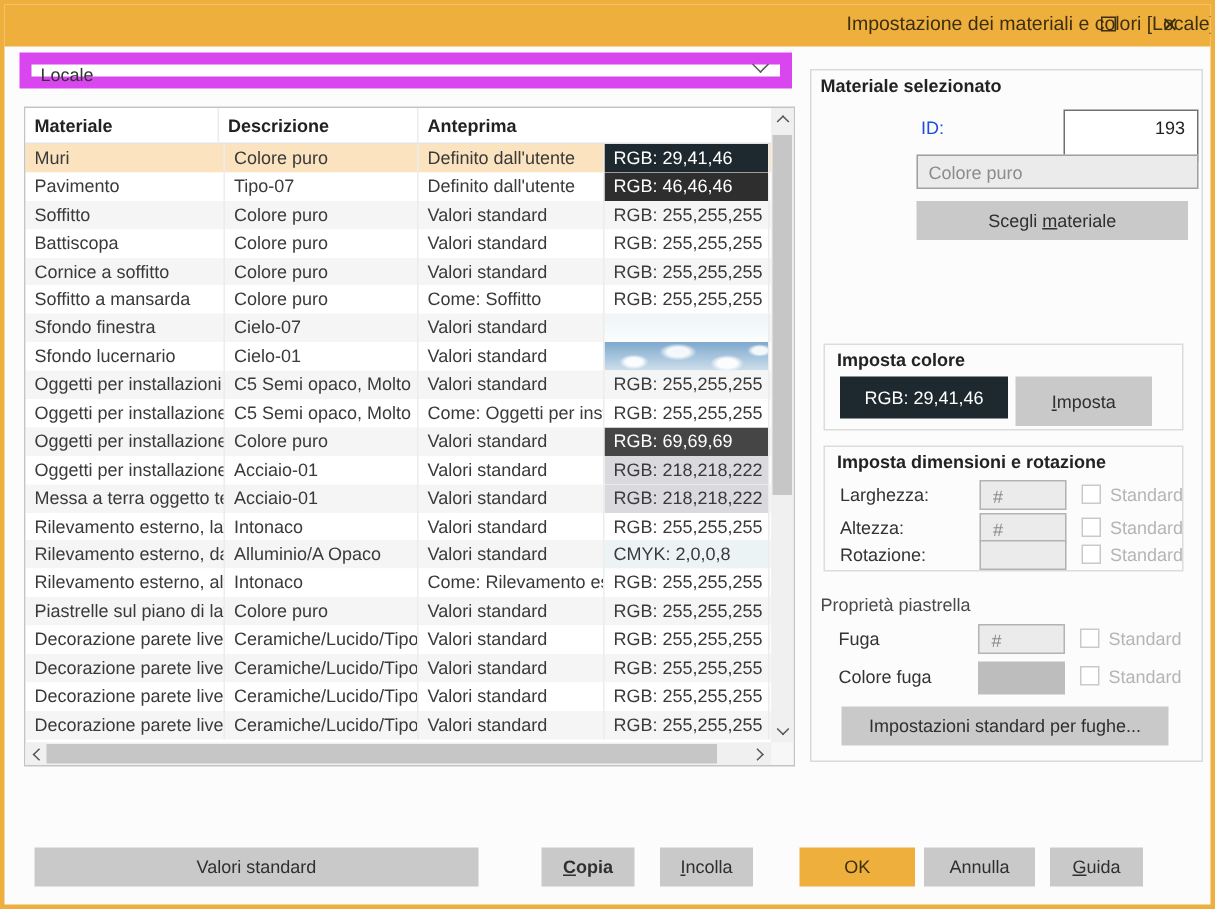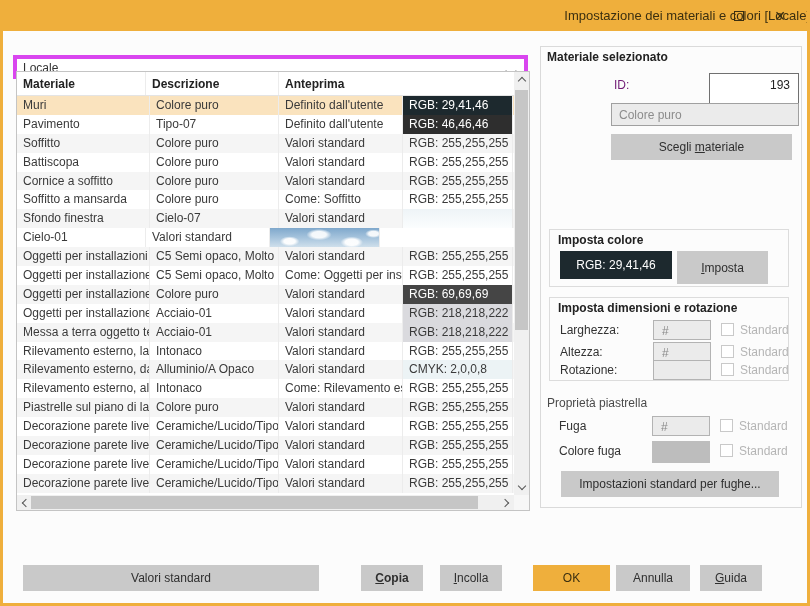--- a/index.html
+++ b/index.html
@@ -12,22 +12,22 @@
   .titlebar { position:absolute; left:-3px; top:-3px; width:810px; height:31px;
               background:#efaf3c; display:flex; align-items:center; justify-content:flex-end; }
   .titlebar .title { font-size:13px; color:#3b2f10; }
   .win-btn { position:absolute; top:8px; width:16px; height:16px; display:flex;
              align-items:center; justify-content:center; color:#3b2f10; cursor:default; }
   .btn-max { right:63px; }
   .btn-max .sq { width:10px; height:10px; border:1px solid #3b2f10; }
   .btn-close { right:22px; font-size:14px; }
 
   
-  .dropdown { position:absolute; left:10px; top:52px; width:515px; height:24px;
-              background:#fff; border:4px solid #d946ef; display:flex; align-items:flex-end; }
+  .dropdown { position:absolute; left:10px; top:32px; width:515px; height:24px;
+              background:#fff; border:8px solid #d946ef; display:flex; align-items:flex-start; }
   .dropdown .val { font-size:12px; color:#333; padding-left:6px; flex:1; }
   .chev { width:8px; height:8px; border-right:1px solid #555; border-bottom:1px solid #555;
           transform:rotate(45deg); margin-right:9px; margin-top:-4px; }
 
   
   .table-box { position:absolute; left:13px; top:68px; width:514px; height:440px;
                border:1px solid #c4c4c4; background:#fff; }
   .thead { position:absolute; left:0; top:0; right:15px; height:24px; background:#fff;
            border-bottom:1px solid #e4e4e4; display:flex; }
   .th { font-size:12px; font-weight:bold; color:#222; padding:5px 0 0 6px;
@@ -61,21 +61,21 @@
   .left { left:0; } .left .sb-chev { transform:rotate(135deg); margin-left:3px; }
   .right { right:0; } .right .sb-chev { transform:rotate(-45deg); margin-right:3px; }
   .vthumb { position:absolute; left:1px; right:1px; top:18px; height:240px; background:#c6c6c6; }
   .hthumb { position:absolute; top:1px; bottom:1px; left:14px; width:447px; background:#c6c6c6; }
   .sb-corner { position:absolute; right:0; bottom:0; width:15px; height:15px; background:#f7f7f7; }
 
   
   .panel { position:absolute; left:537px; top:43px; width:262px; height:462px;
            border:1px solid #dadada; background:#fcfcfc; }
   .panel-title { position:absolute; left:6px; top:3px; font-size:12px; font-weight:bold; color:#222; }
-  .id-label { position:absolute; left:73px; top:31px; font-size:12px; color:#701a75; }
+  .id-label { position:absolute; left:73px; top:31px; font-size:12px; color:#1d4ed8; }
   .id-input { position:absolute; left:168px; top:26px; width:90px; height:35px; background:#fff;
               border:1px solid #707070; font-size:12px; color:#222; text-align:right;
               padding:4px 8px 8px 0; }
   .mat-field { position:absolute; left:70px; top:56px; width:188px; height:23px; background:#ebebeb;
                border:1px solid #a0a0a0; font-size:12px; color:#8c8c8c; padding:4px 0 0 7px;
                overflow:hidden; white-space:nowrap; }
   .gray-btn { background:#c9c9c9; border:none; font-size:12px; color:#2f2f2f;
               display:flex; align-items:center; justify-content:center; cursor:default; }
   .choose-btn { position:absolute; left:70px; top:87px; width:181px; height:26px; }
 
@@ -187,20 +187,21 @@
         </div>
         <div class="row alt">
           <div class="td c0">Sfondo finestra</div>
           <div class="td c1">Cielo-07</div>
           <div class="td c2">Valori standard</div>
           <div class="td c3 prev">
             <div class="prev-inner prev-pale"></div>
           </div>
         </div>
         <div class="row">
+          <div class="td c0">Sfondo lucernario</div>
           <div class="td c1">Cielo-01</div>
           <div class="td c2">Valori standard</div>
           <div class="td c3 prev">
             <div class="prev-inner prev-sky"></div>
           </div>
         </div>
         <div class="row alt">
           <div class="td c0">Oggetti per installazioni</div>
           <div class="td c1">C5 Semi opaco, Molto lev</div>
           <div class="td c2">Valori standard</div>

